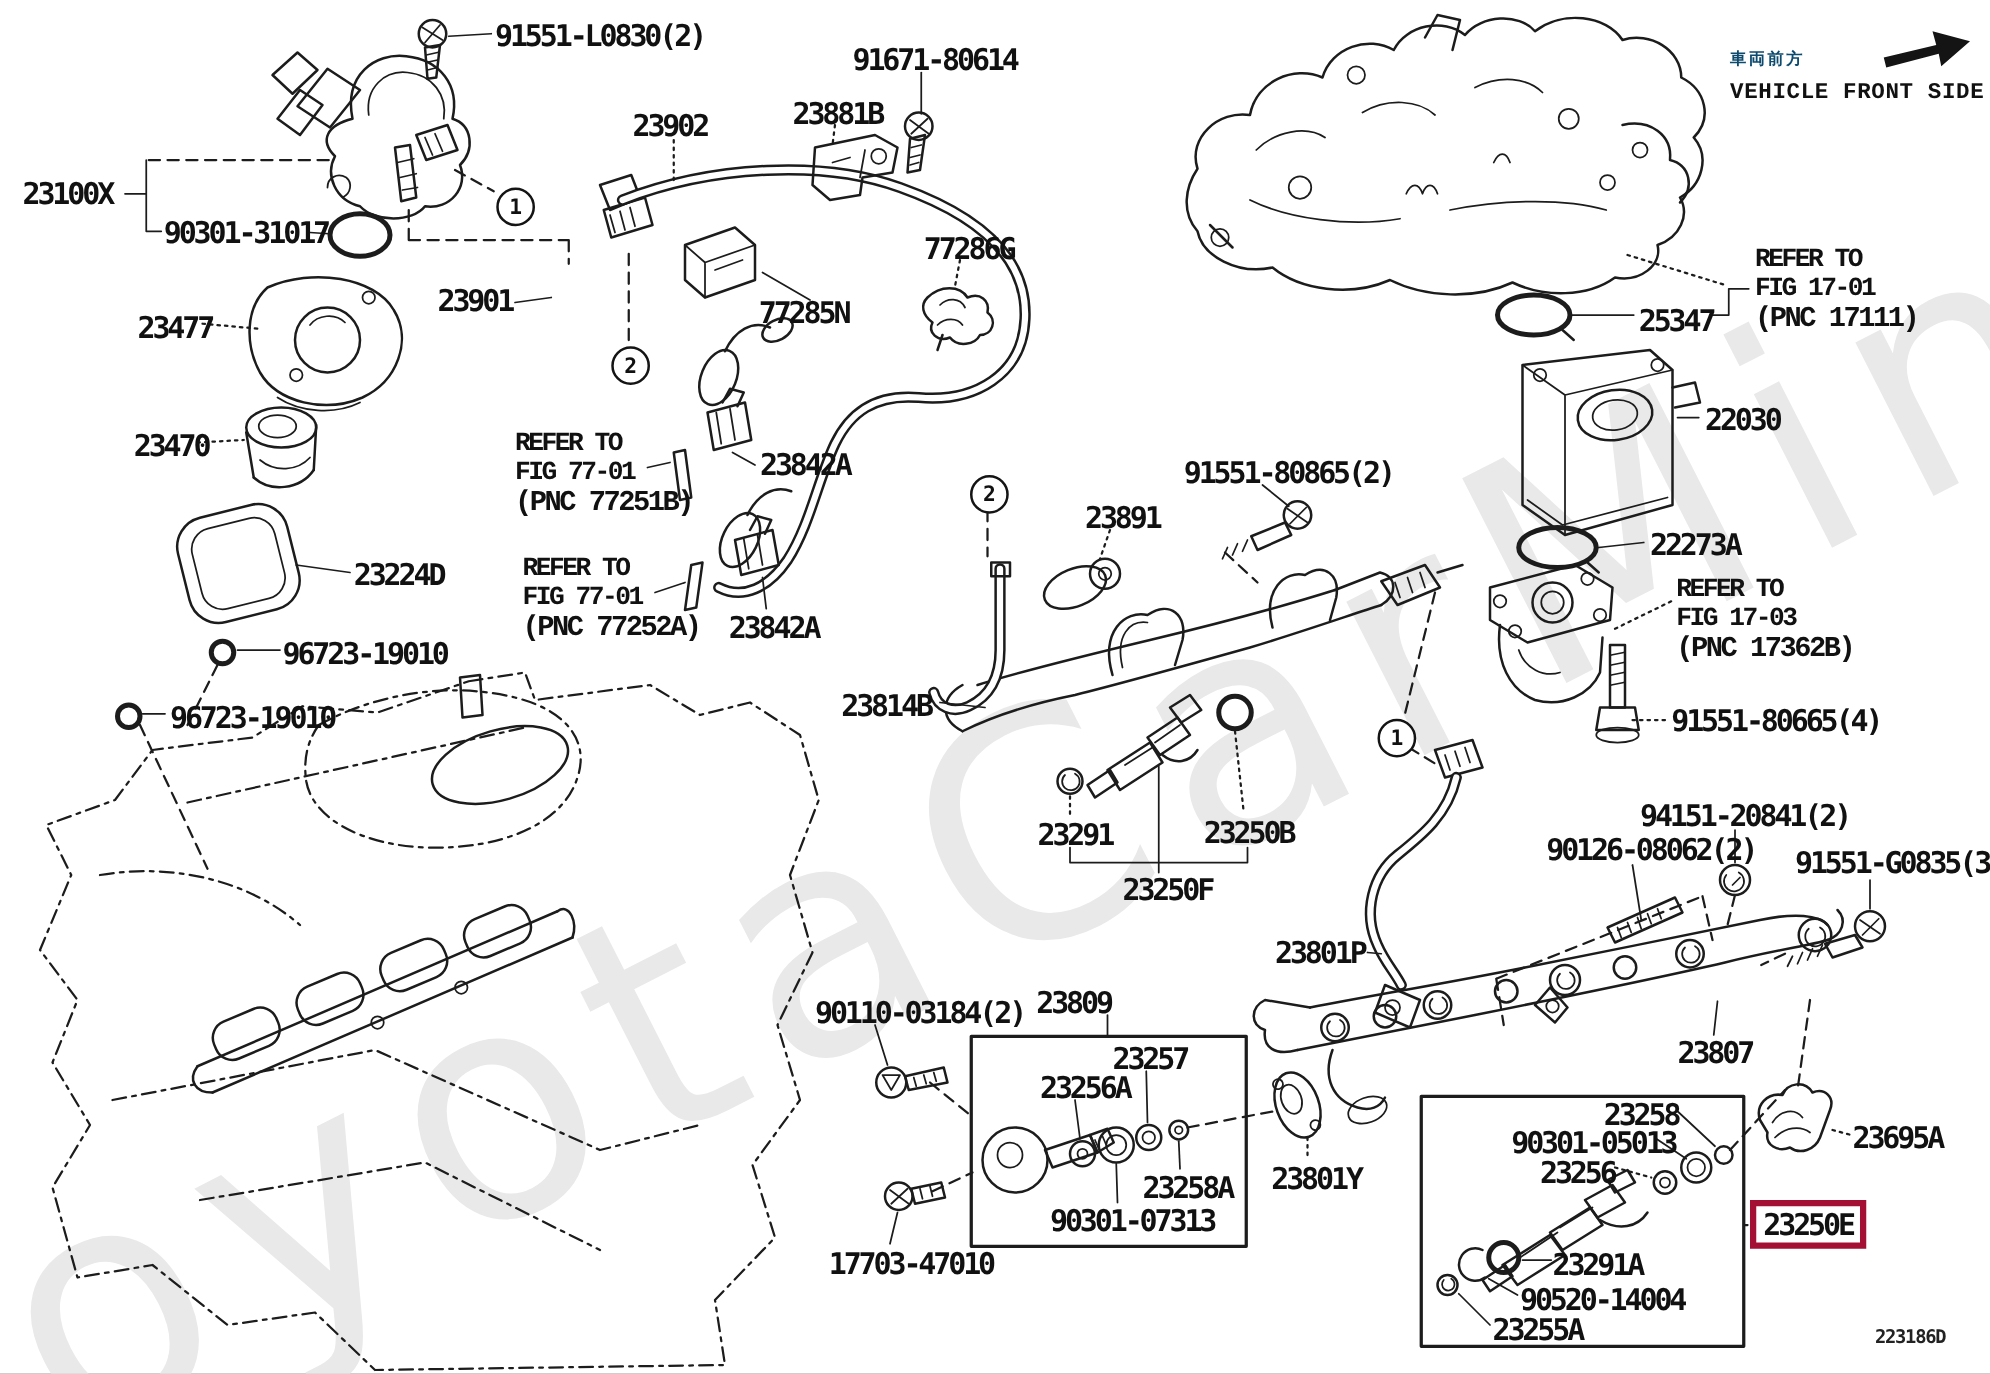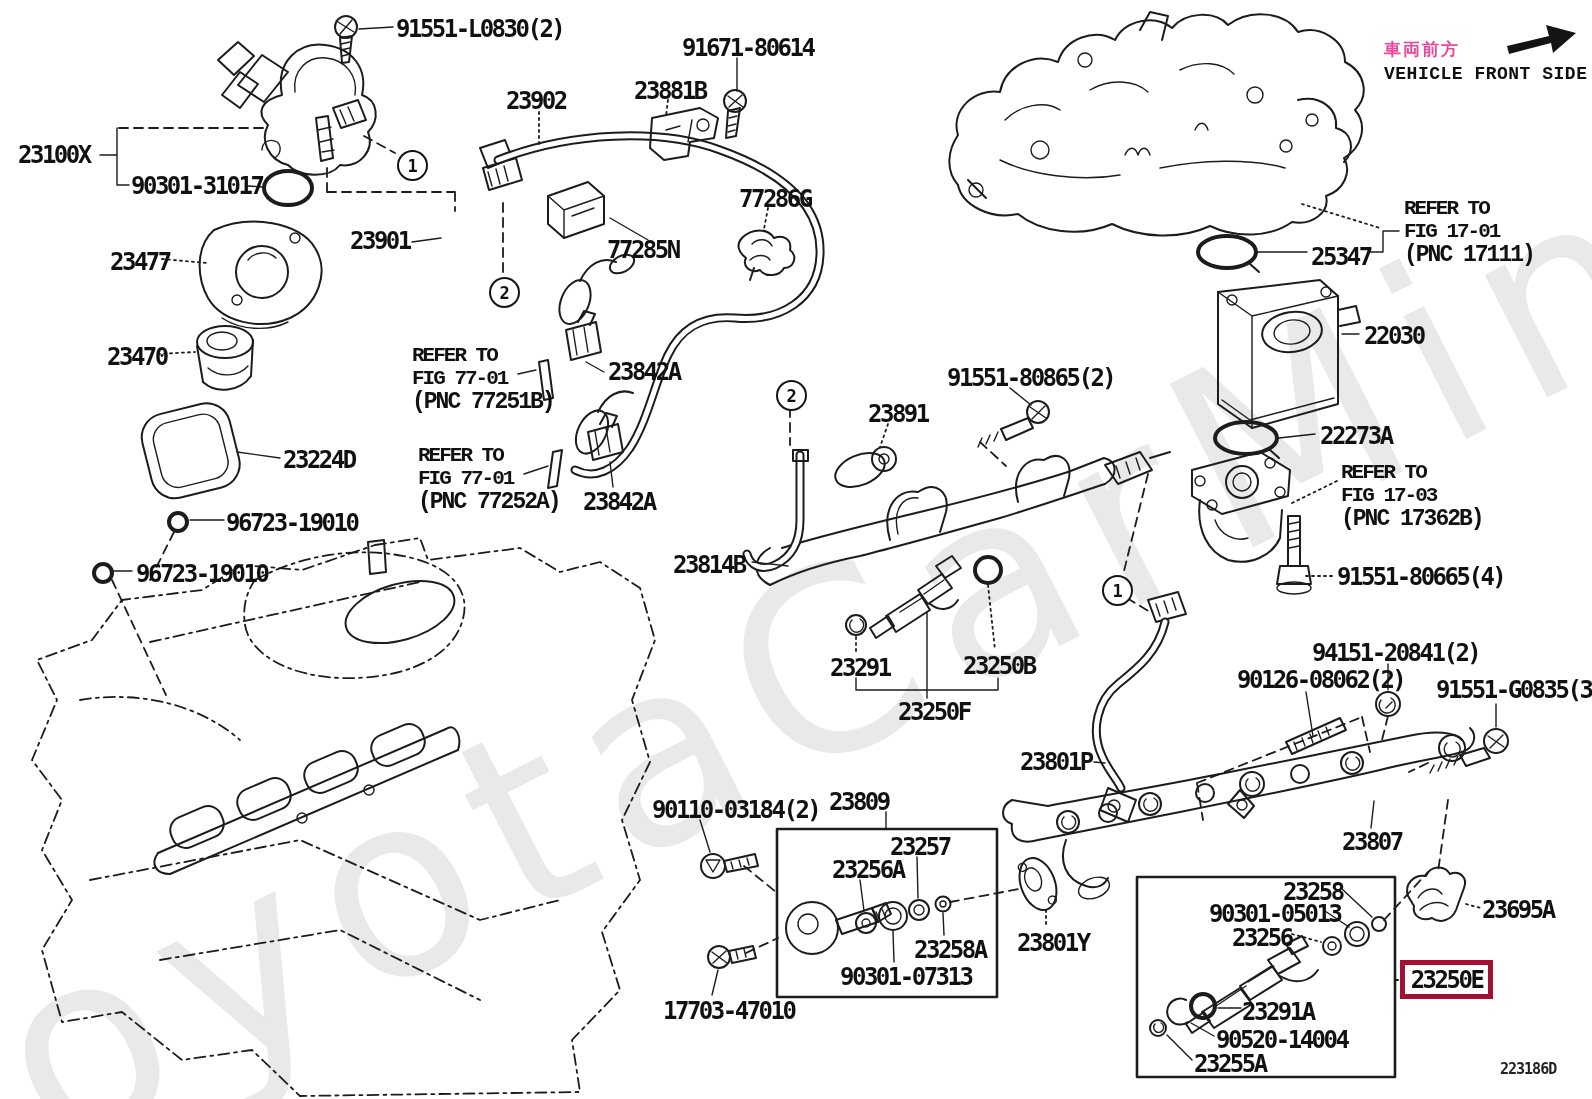--- a/index.html
+++ b/index.html
@@ -12,21 +12,21 @@
        color:#111;white-space:nowrap;}
   .ref{position:absolute;font-weight:bold;font-size:21px;line-height:1.1;letter-spacing:-2px;
        color:#111;white-space:nowrap;font-family:Liberation Mono, monospace;}
   .ref .pnc{font-size:23px;}
   .marker{position:absolute;width:27px;height:27px;border:2.5px solid #141414;border-radius:50%;
           background:#fff;display:flex;align-items:center;justify-content:center;
           font-weight:bold;font-size:17px;color:#111;}
   .redbox{position:absolute;left:1400px;top:960px;width:93px;height:39px;box-sizing:border-box;
           border:5px solid #A31034;background:#fff;display:flex;align-items:center;justify-content:center;
           font-weight:bold;font-size:24px;letter-spacing:-2.5px;color:#111;}
-  .jp{position:absolute;font-family:"DejaVu Sans", sans-serif;font-weight:bold;font-size:17px;color:#ec4899;letter-spacing:2px;}
+  .jp{position:absolute;font-family:"DejaVu Sans", sans-serif;font-weight:bold;font-size:13px;color:#0c4a6e;letter-spacing:2px;}
   .vfs{position:absolute;font-family:Liberation Mono, monospace;font-weight:bold;font-size:18px;color:#111;letter-spacing:0.5px;}
   .code{position:absolute;font-size:15px;font-weight:bold;letter-spacing:-1px;color:#222;}
   svg.art{position:absolute;left:0;top:0;}
   svg.art *{stroke:#1c1c1c;fill:none;stroke-width:2;stroke-linecap:round;stroke-linejoin:round;}
   svg.art .thick{stroke-width:4;}
   svg.art .thin{stroke-width:1.4;}
   svg.art .dot{stroke-dasharray:2 4;stroke-width:1.8;}
   svg.art .dash{stroke-dasharray:9 6;stroke-width:1.8;}
   svg.art .phantom{stroke-dasharray:11 5 3 5;stroke-width:1.8;}
   svg.art .tubeo{stroke-width:9;}

